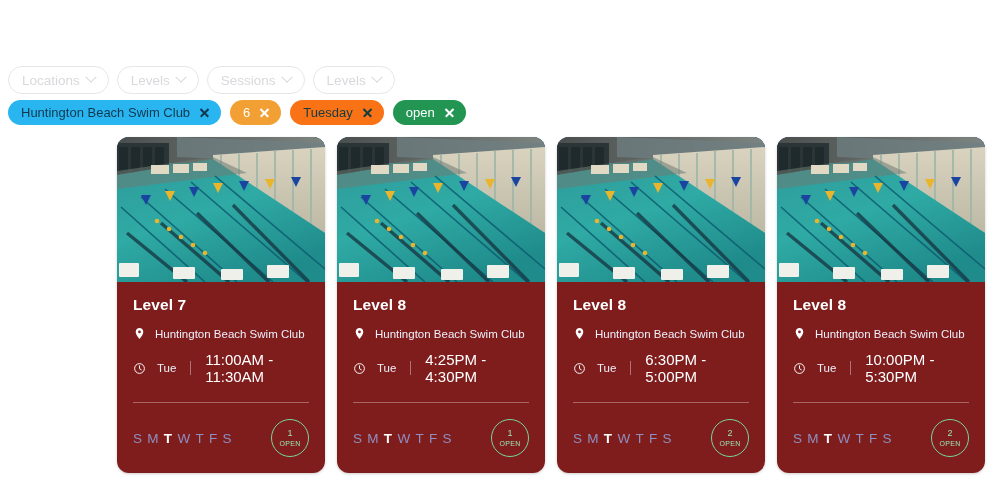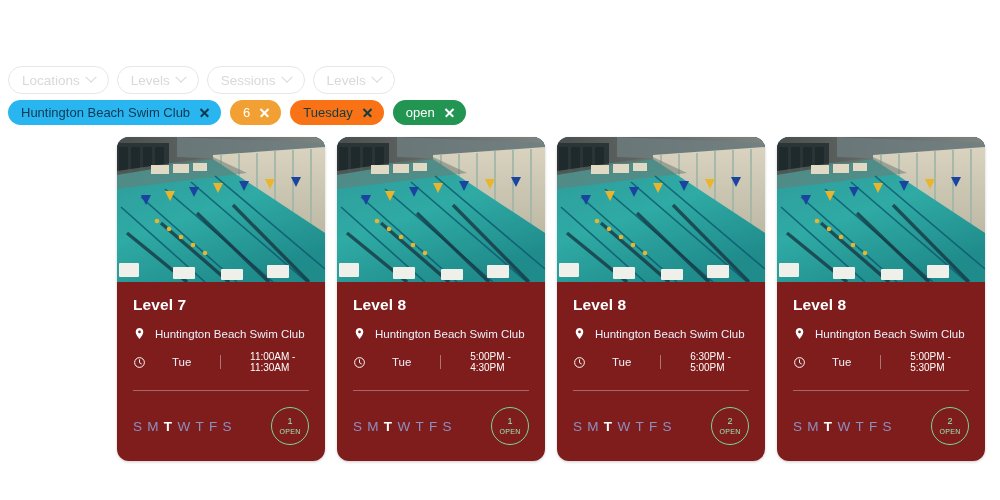--- a/index.html
+++ b/index.html
@@ -108,29 +108,29 @@
   }
   .meta-row {
     display: flex; align-items: center;
     gap: 9px;
     margin-bottom: 11px;
     color: #eef0fb;
     font-size: 11.5px;
   }
   .meta-row .ic { flex: 0 0 auto; width: 13px; height: 13px; }
   .meta-row .ic svg { display: block; width: 13px; height: 13px; }
-  .time-row { gap: 15px; }
+  .time-row { gap: 0; }
   .time-row .ic { margin-right: 11px; }
   .time-row .day { color: #eef0fb; font-size: 11.5px; }
   .time-row .sep {
     width: 1px; height: 14px;
     background: rgba(255,255,255,.38);
     margin: 0 14px;
   }
-  .time-row .range { color: #ffffff; font-size: 10px; }
+  .time-row .range { color: #ffffff; font-size: 15px; }
 
   .divider {
     height: 1px;
     background: rgba(255,255,255,.32);
     margin: 17px 0 0 0;
   }
   .card-foot {
     display: flex; align-items: center; justify-content: space-between;
     padding-top: 16px;
   }
@@ -410,21 +410,21 @@
       </div>
       <div class="meta-row time-row">
         <span class="ic">
               <svg viewBox="0 0 24 24" fill="none" stroke="#ffffff" stroke-width="1.8">
                 <circle cx="12" cy="12" r="9"></circle>
                 <path d="M12 7v5.4l3.4 2" stroke-linecap="round"></path>
               </svg>
             </span>
         <span class="day">Tue</span>
         <span class="sep"></span>
-        <span class="range">5:00PM - 4:30PM</span>
+        <span class="range">4:25PM - 4:30PM</span>
       </div>
       <div class="divider"></div>
       <div class="card-foot">
         <div class="dow">
               <span class="">S</span>
               <span class="">M</span>
               <span class="on">T</span>
               <span class="">W</span>
               <span class="">T</span>
               <span class="">F</span>
@@ -650,21 +650,21 @@
       </div>
       <div class="meta-row time-row">
         <span class="ic">
               <svg viewBox="0 0 24 24" fill="none" stroke="#ffffff" stroke-width="1.8">
                 <circle cx="12" cy="12" r="9"></circle>
                 <path d="M12 7v5.4l3.4 2" stroke-linecap="round"></path>
               </svg>
             </span>
         <span class="day">Tue</span>
         <span class="sep"></span>
-        <span class="range">5:00PM - 5:30PM</span>
+        <span class="range">10:00PM - 5:30PM</span>
       </div>
       <div class="divider"></div>
       <div class="card-foot">
         <div class="dow">
               <span class="">S</span>
               <span class="">M</span>
               <span class="on">T</span>
               <span class="">W</span>
               <span class="">T</span>
               <span class="">F</span>

